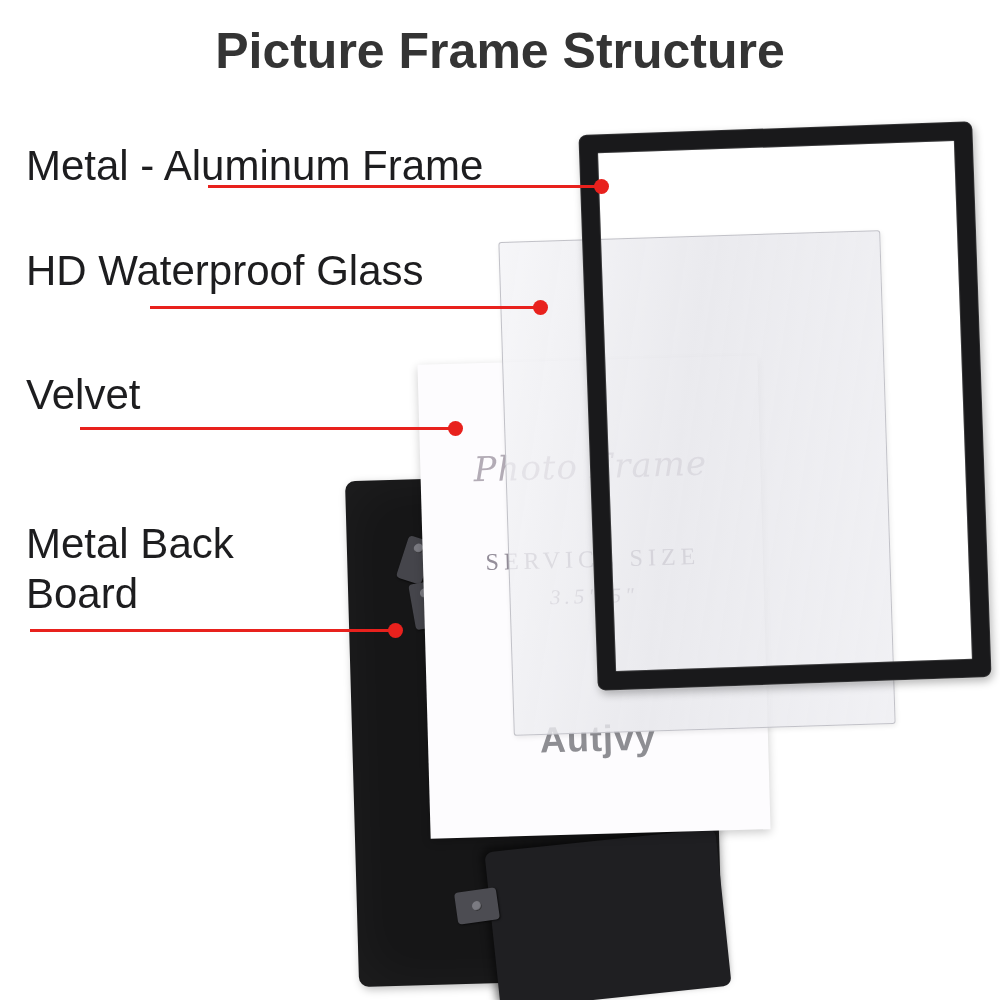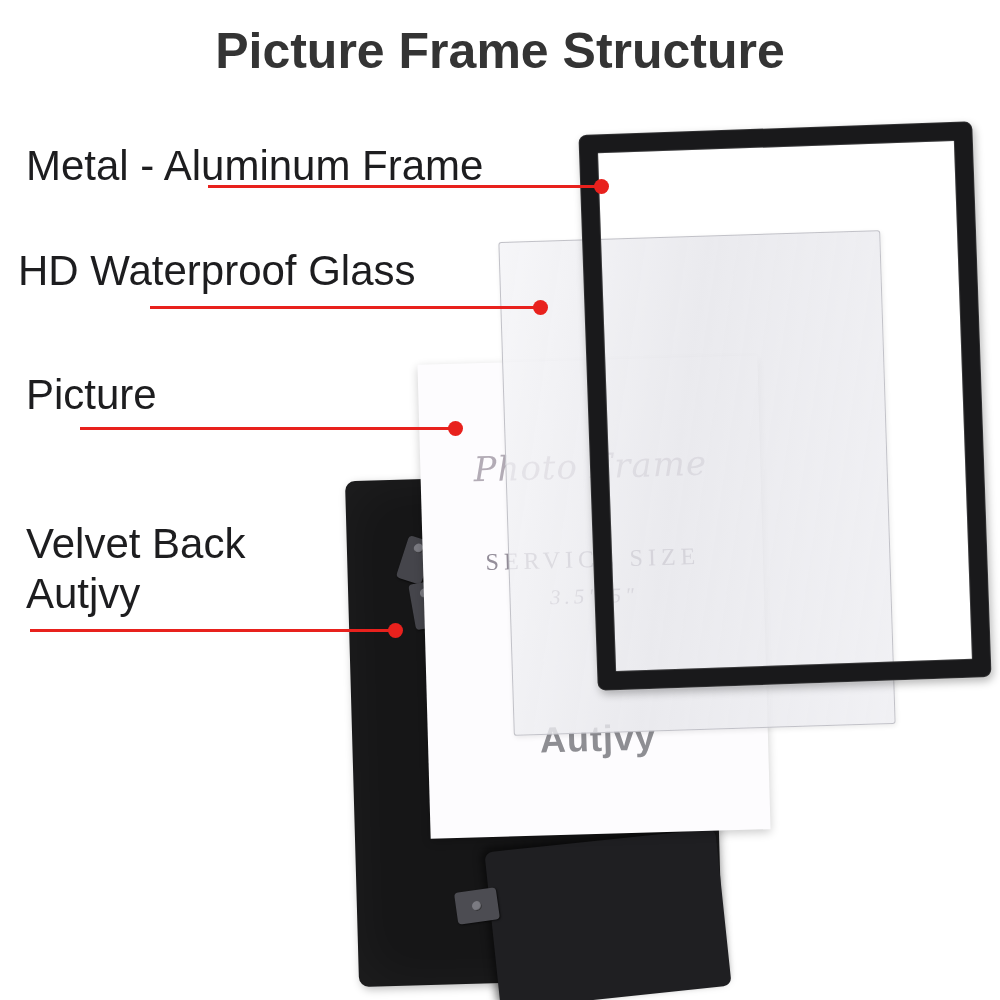--- a/index.html
+++ b/index.html
@@ -24,21 +24,21 @@
   
   .ann-label{
     position:absolute;font-size:42px;font-weight:500;color:var(--label-color);
     z-index:10;line-height:1.2;
   }
   .ann-line{position:absolute;height:3px;background:var(--accent);z-index:10;}
   .ann-dot{position:absolute;width:15px;height:15px;border-radius:50%;background:var(--accent);z-index:11;}
   .lbl-frame{left:26px;top:141px;}
   .line-frame{left:208px;top:185px;width:394px;}
   .dot-frame{left:594px;top:179px;}
-  .lbl-glass{left:18px;top:246px;}
+  .lbl-glass{left:26px;top:246px;}
   .line-glass{left:150px;top:306px;width:390px;}
   .dot-glass{left:533px;top:300px;}
   .lbl-picture{left:26px;top:370px;}
   .line-picture{left:80px;top:427px;width:375px;}
   .dot-picture{left:448px;top:421px;}
   .lbl-board{left:26px;top:519px;width:260px;}
   .line-board{left:30px;top:629px;width:365px;}
   .dot-board{left:388px;top:623px;}
 
   
@@ -143,21 +143,21 @@
   <div class="frame"></div>
 
   <div class="ann-label lbl-frame">Metal - Aluminum Frame</div>
   <div class="ann-line line-frame"></div>
   <div class="ann-dot dot-frame"></div>
 
   <div class="ann-label lbl-glass">HD Waterproof Glass</div>
   <div class="ann-line line-glass"></div>
   <div class="ann-dot dot-glass"></div>
 
-  <div class="ann-label lbl-picture">Picture</div>
+  <div class="ann-label lbl-picture">Velvet</div>
   <div class="ann-line line-picture"></div>
   <div class="ann-dot dot-picture"></div>
 
-  <div class="ann-label lbl-board">Velvet Back Autjvy</div>
+  <div class="ann-label lbl-board">Metal Back Board</div>
   <div class="ann-line line-board"></div>
   <div class="ann-dot dot-board"></div>
 
 </div>
 
 </body></html>

